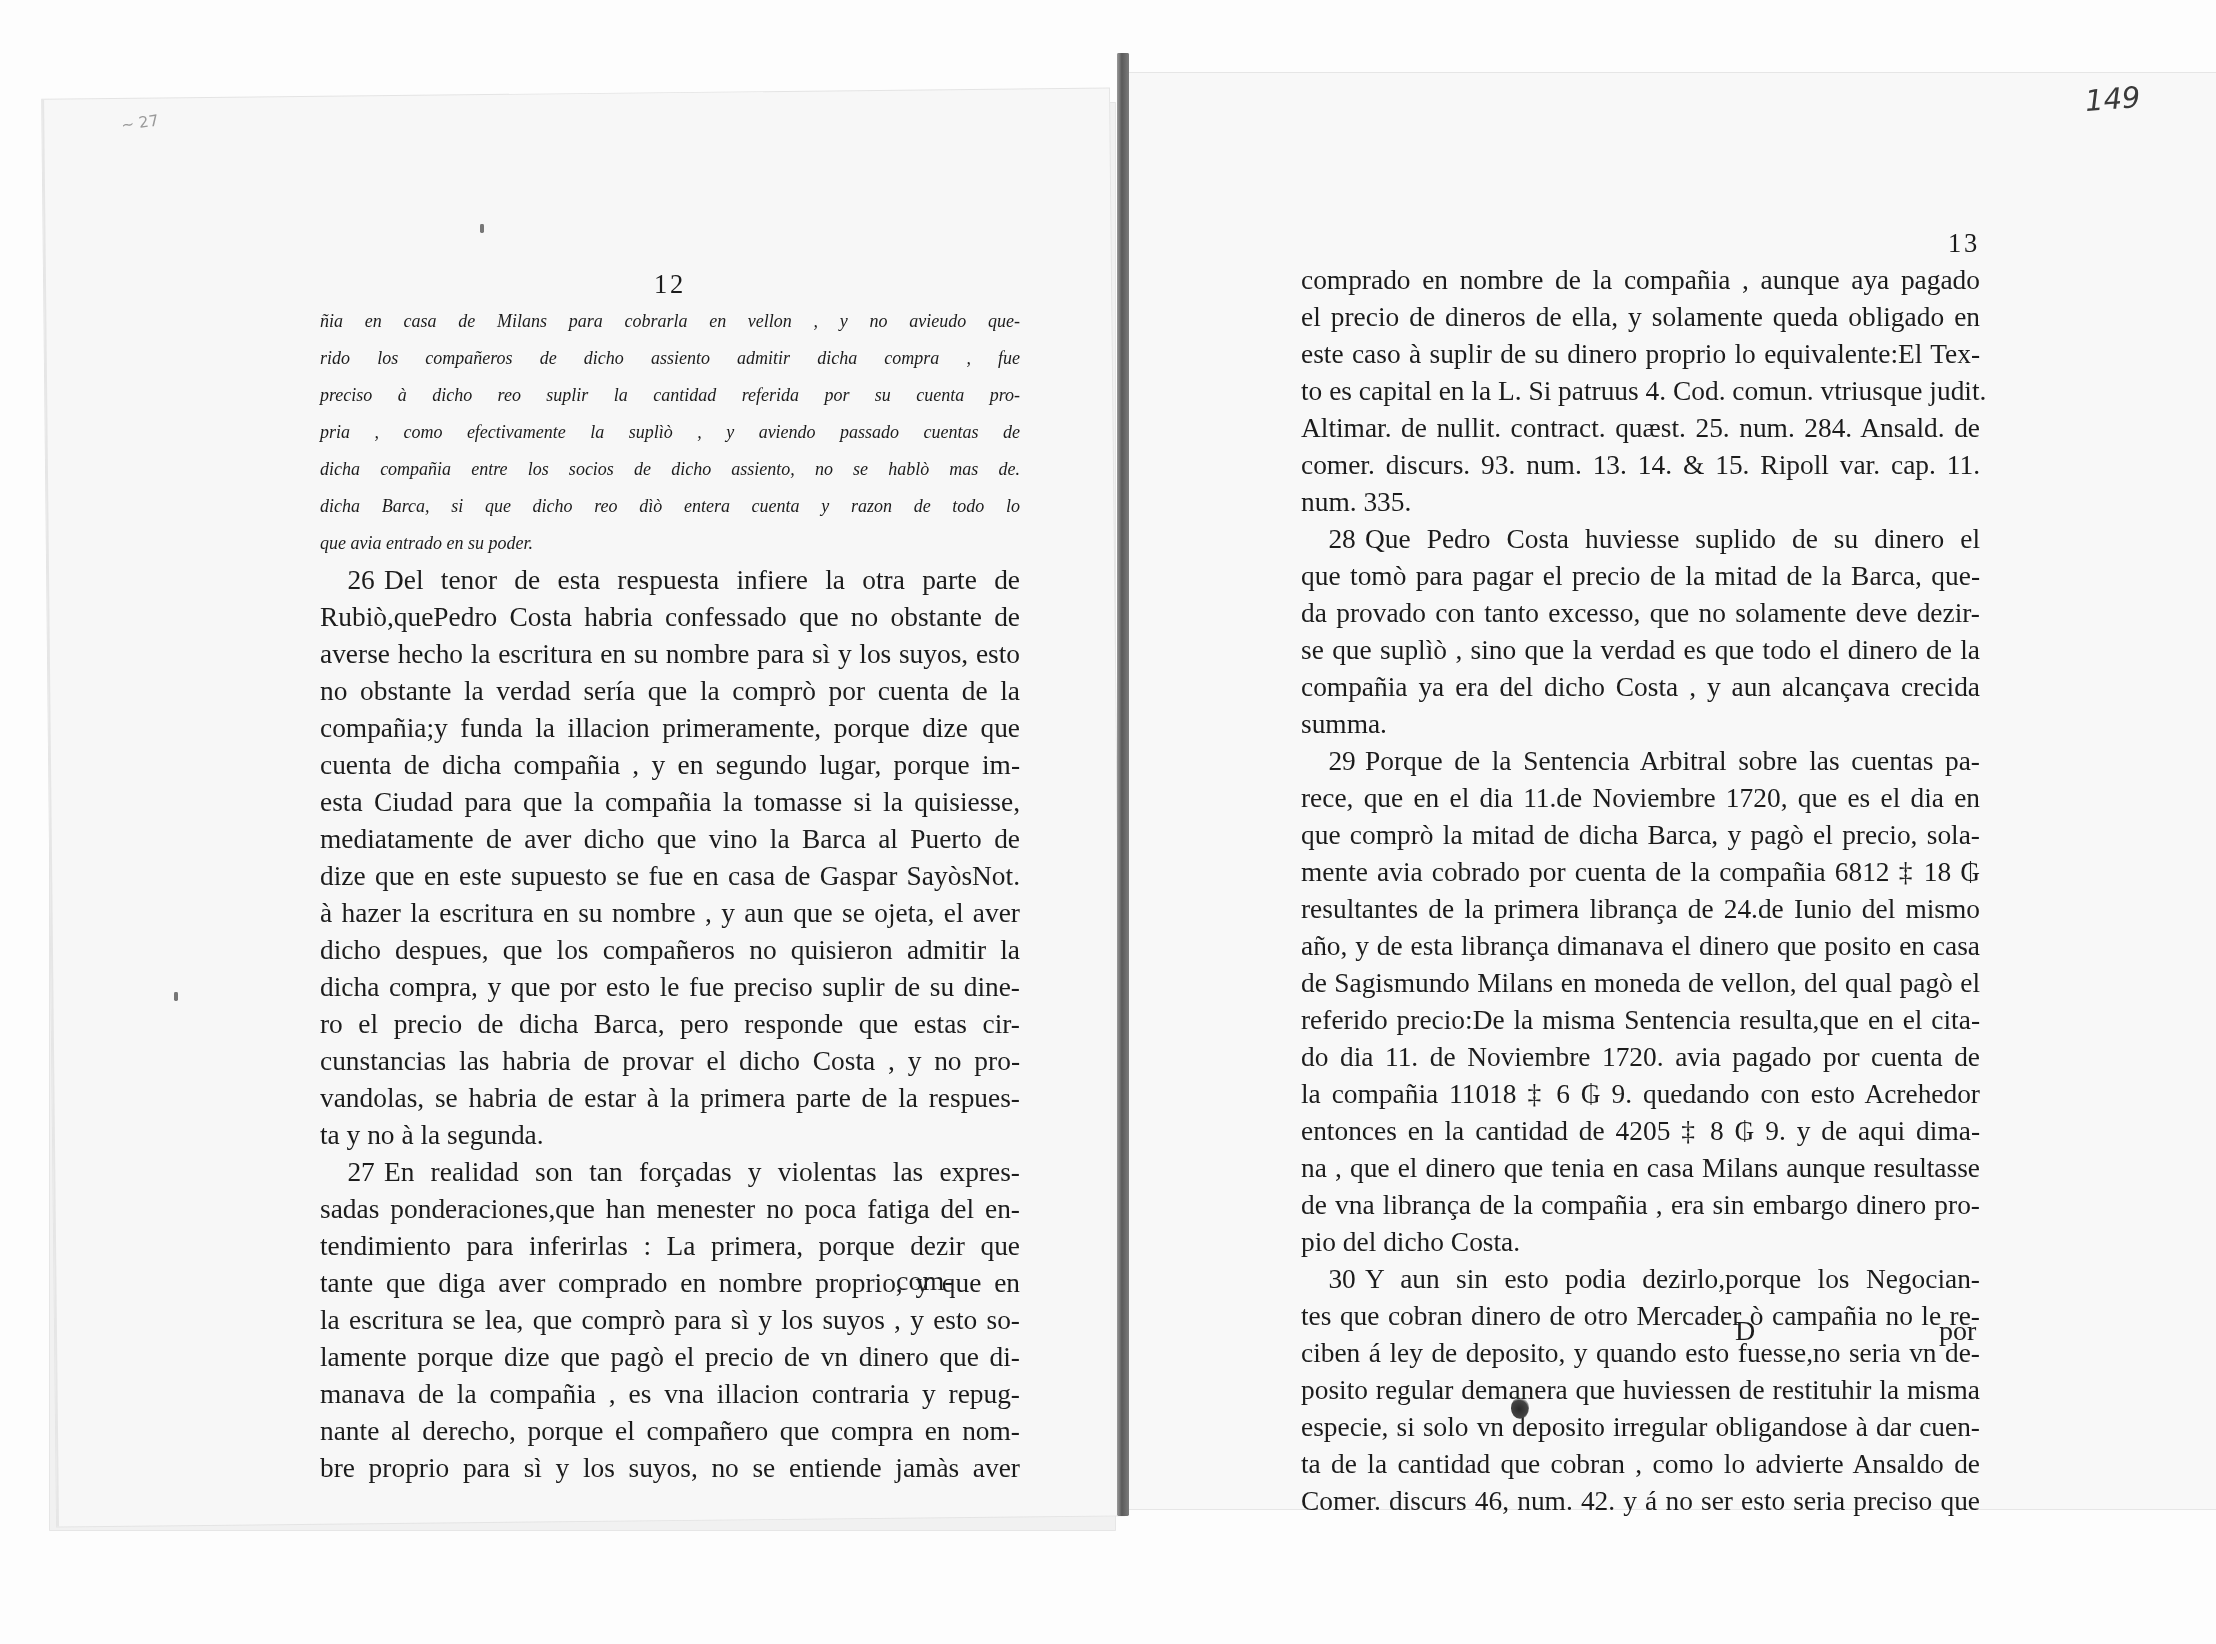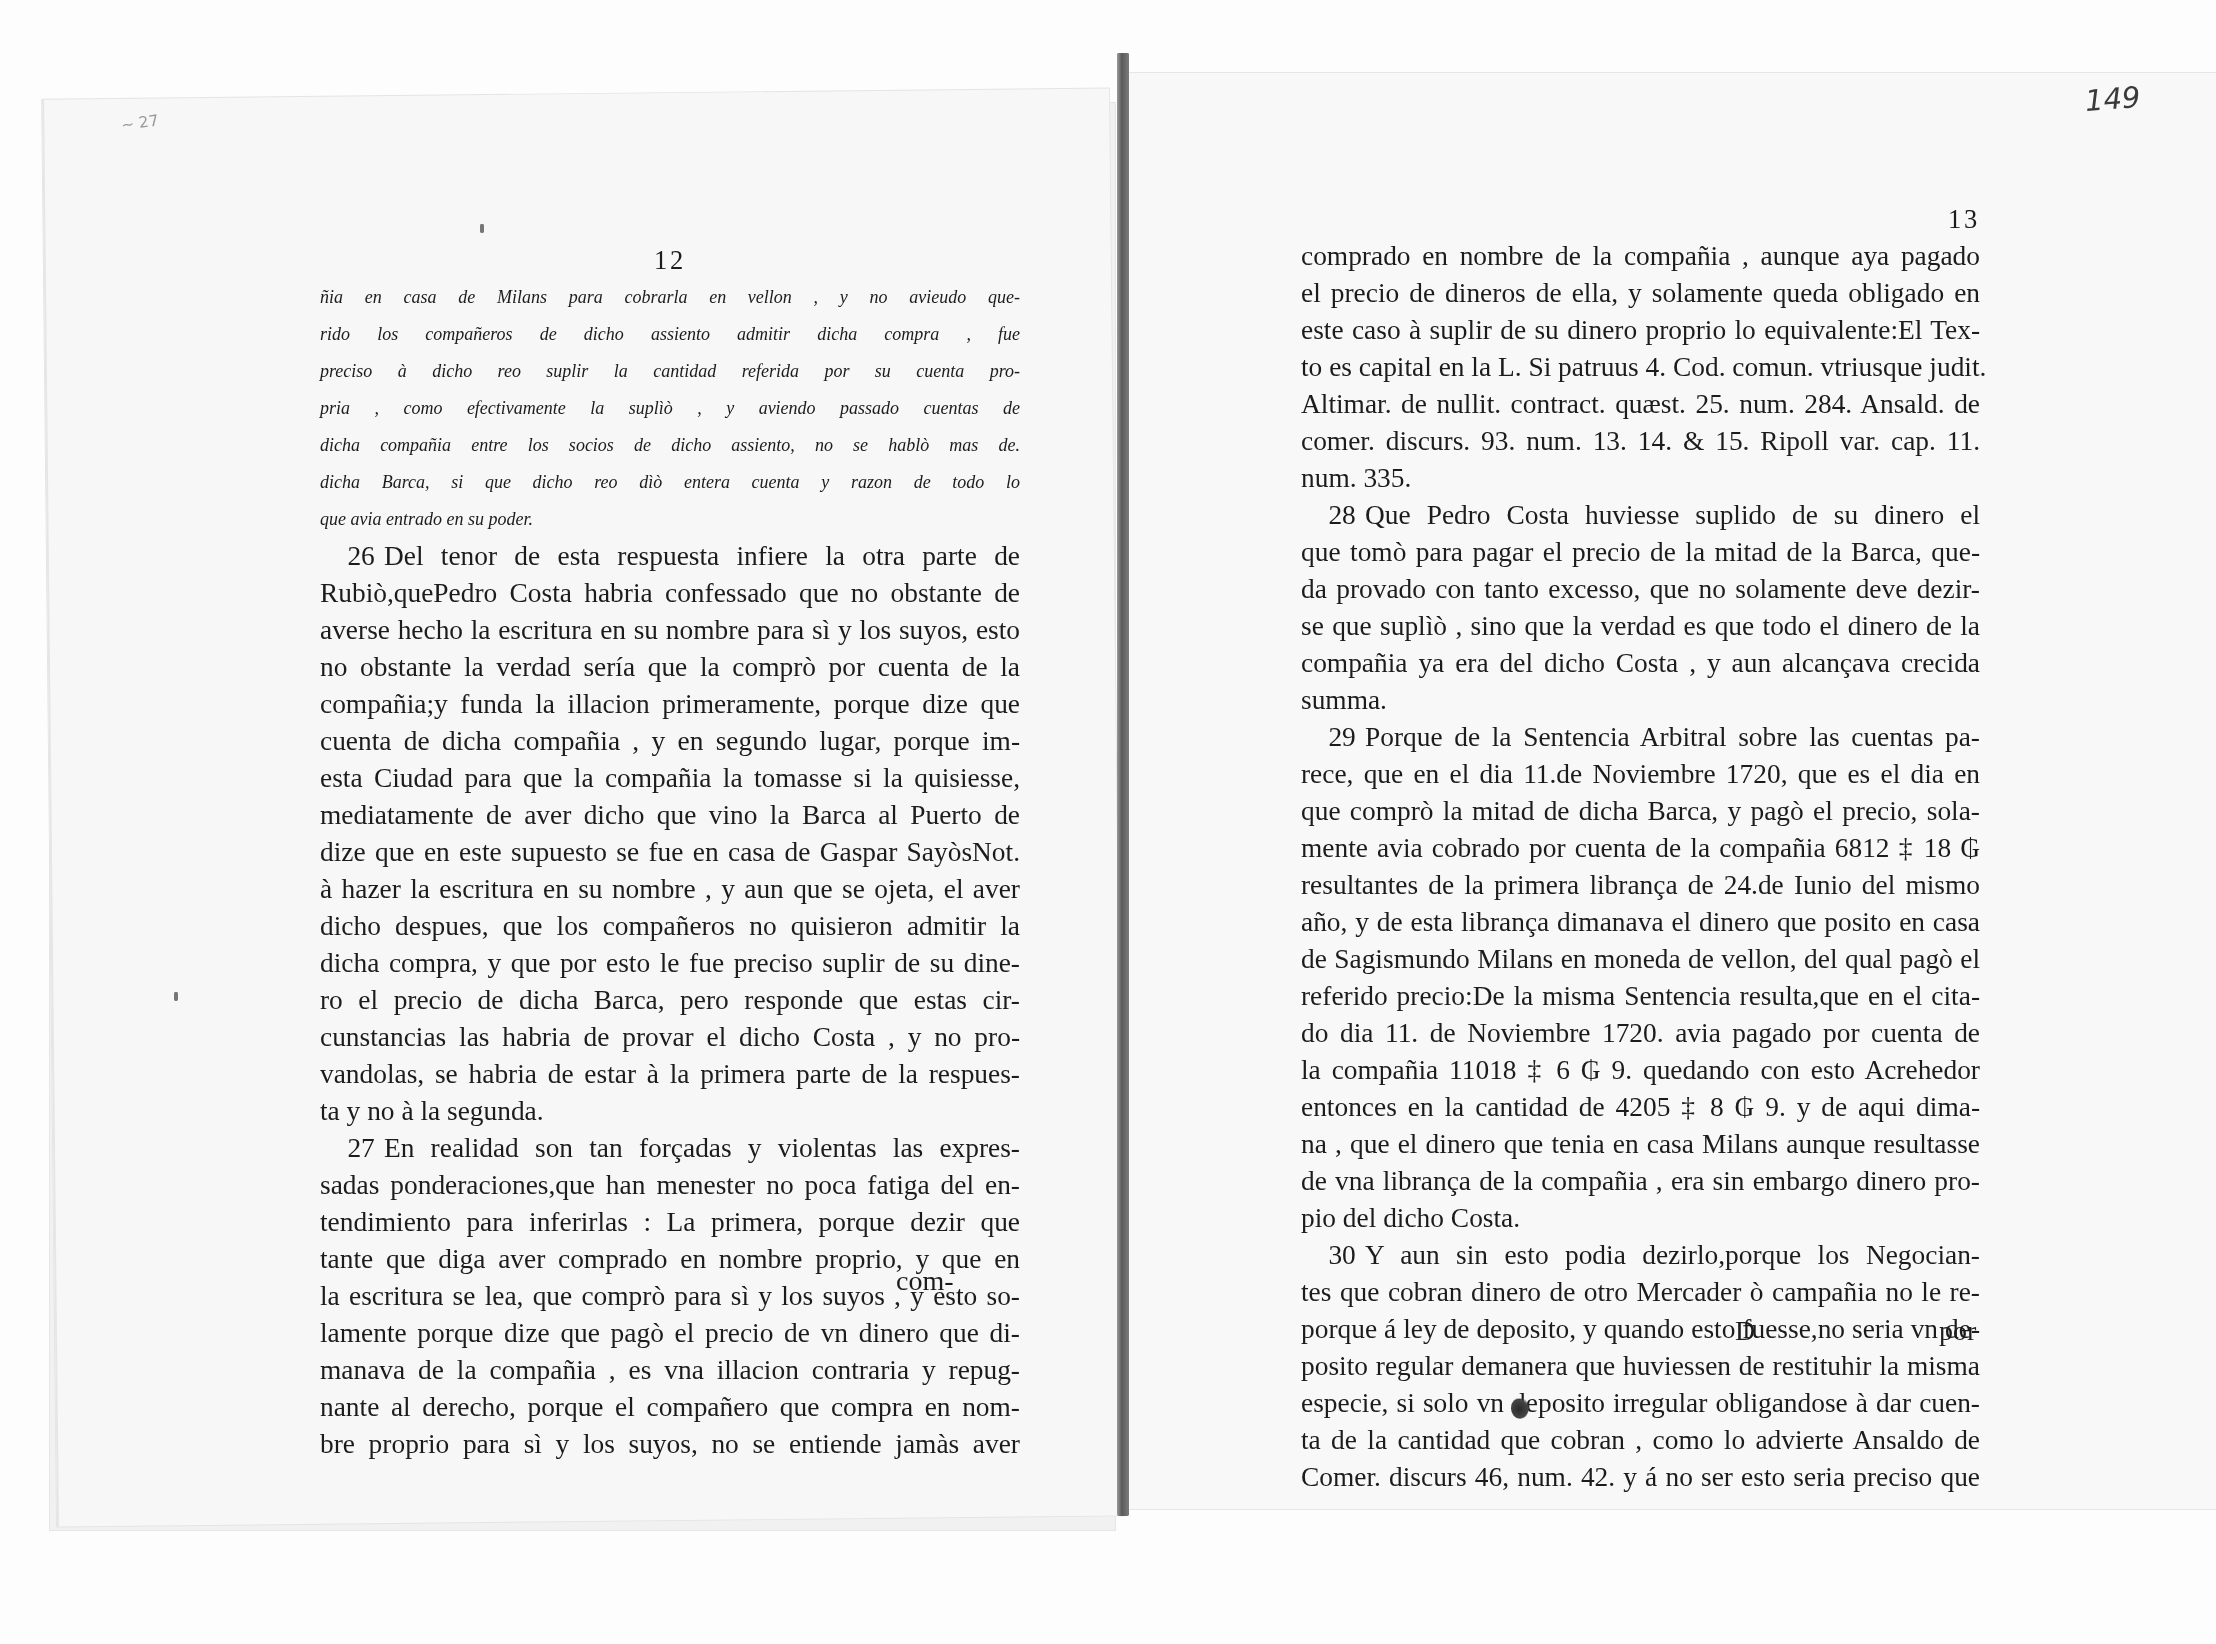--- a/index.html
+++ b/index.html
@@ -22,20 +22,21 @@
                   background: #f7f7f7; border-left: 2.7px solid #e6e6e6; }
     .page.left-under { position:absolute; left: 50px; top: 103px; width: 1065px; height: 1427px; background:#f1f1f1; }
     .page.right { left: 1129px; top: 73px; width: 1087px; height: 1436px; background: #f8f8f8; }
     .spine {
       position: absolute; left: 1117px; top: 53px; width: 12px; height: 1463px;
       background: linear-gradient(90deg, #9a9a9a 0%, #5a5a5a 40%, #7c7c7c 100%);
       border-radius: 1.4px;
     }
     .text-block {
       position: absolute;
+      margin-top: 24px;
     }
     .left-block  { left: 320px; top: 242px; width: 700px; }
     .right-block { left: 1301px; top: 201px; width: 679px; }
     .pagenum { font-size: 26.5px; line-height: 37px; letter-spacing: 2.7px; }
     .left-block .pagenum { text-align: center; }
     .right-block .pagenum { text-align: right; margin-bottom: 0; }
     .line {
       font-size: 27.4px; line-height: 37px; height: 37px;
       white-space: nowrap; text-align: justify; text-align-last: justify;
       overflow: visible;
@@ -140,21 +141,21 @@
       <div class="line"><span>de Sagismundo Milans en moneda de vellon, del qual pagò el</span></div>
       <div class="line"><span>referido precio:De la misma Sentencia resulta,que en el cita-</span></div>
       <div class="line"><span>do dia 11. de Noviembre 1720. avia pagado por cuenta de</span></div>
       <div class="line"><span>la compañia 11018 ‡ 6 ₲ 9. quedando con esto Acrehedor</span></div>
       <div class="line"><span>entonces en la cantidad de 4205 ‡ 8 ₲ 9. y de aqui dima-</span></div>
       <div class="line"><span>na , que el dinero que tenia en casa Milans aunque resultasse</span></div>
       <div class="line"><span>de vna librança de la compañia , era sin embargo dinero pro-</span></div>
       <div class="line short"><span>pio del dicho Costa.</span></div>
       <div class="line" style="text-align-last: justify;"><span class="para-num">30</span><span>Y aun sin esto podia dezirlo,porque los Negocian-</span></div>
       <div class="line"><span>tes que cobran dinero de otro Mercader ò campañia no le re-</span></div>
-      <div class="line"><span>porque á ley de deposito, y quando esto fuesse,no seria vn de-</span></div>
+      <div class="line"><span>ciben á ley de deposito, y quando esto fuesse,no seria vn de-</span></div>
       <div class="line"><span>posito regular demanera que huviessen de restituhir la misma</span></div>
       <div class="line"><span>especie, si solo vn deposito irregular obligandose à dar cuen-</span></div>
       <div class="line"><span>ta de la cantidad que cobran , como lo advierte Ansaldo de</span></div>
       <div class="line"><span>Comer. discurs 46, num. 42. y á no ser esto seria preciso que</span></div>
     </div>
 </div>
 <div class="footer-row signature">D</div>
 <div class="footer-row catch-right">por</div>
 
 <div class="ink-blot"></div>

